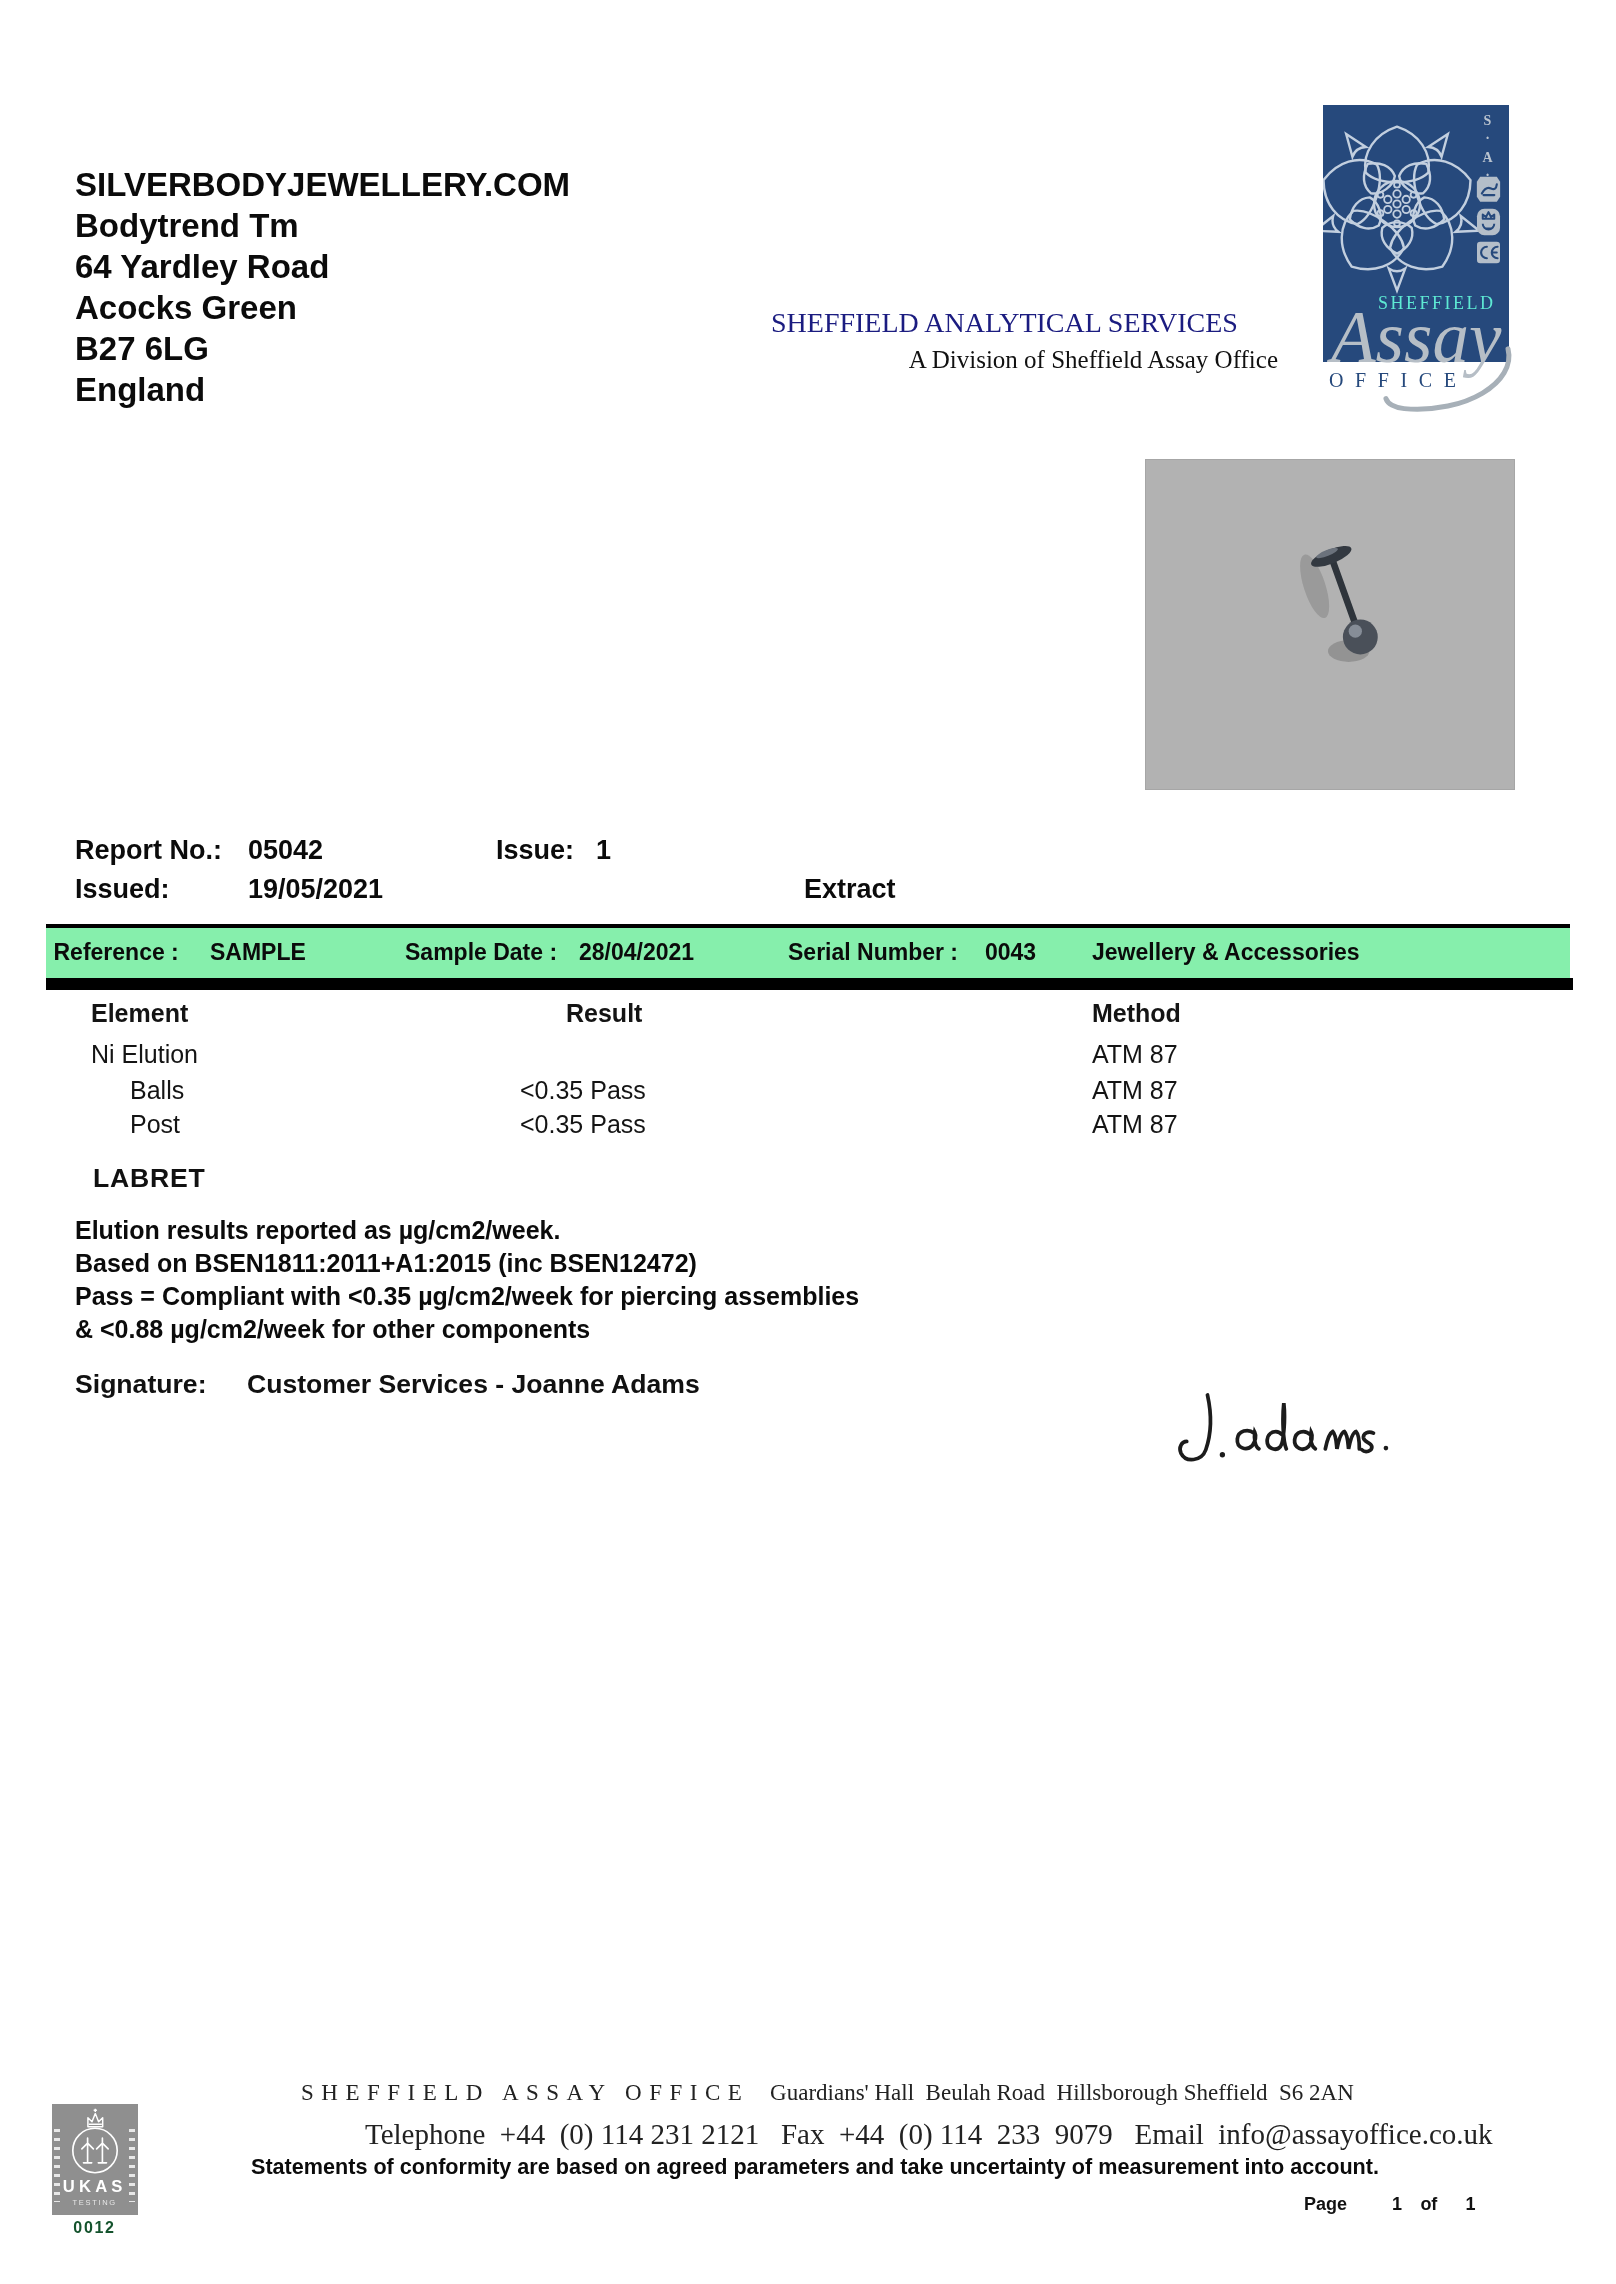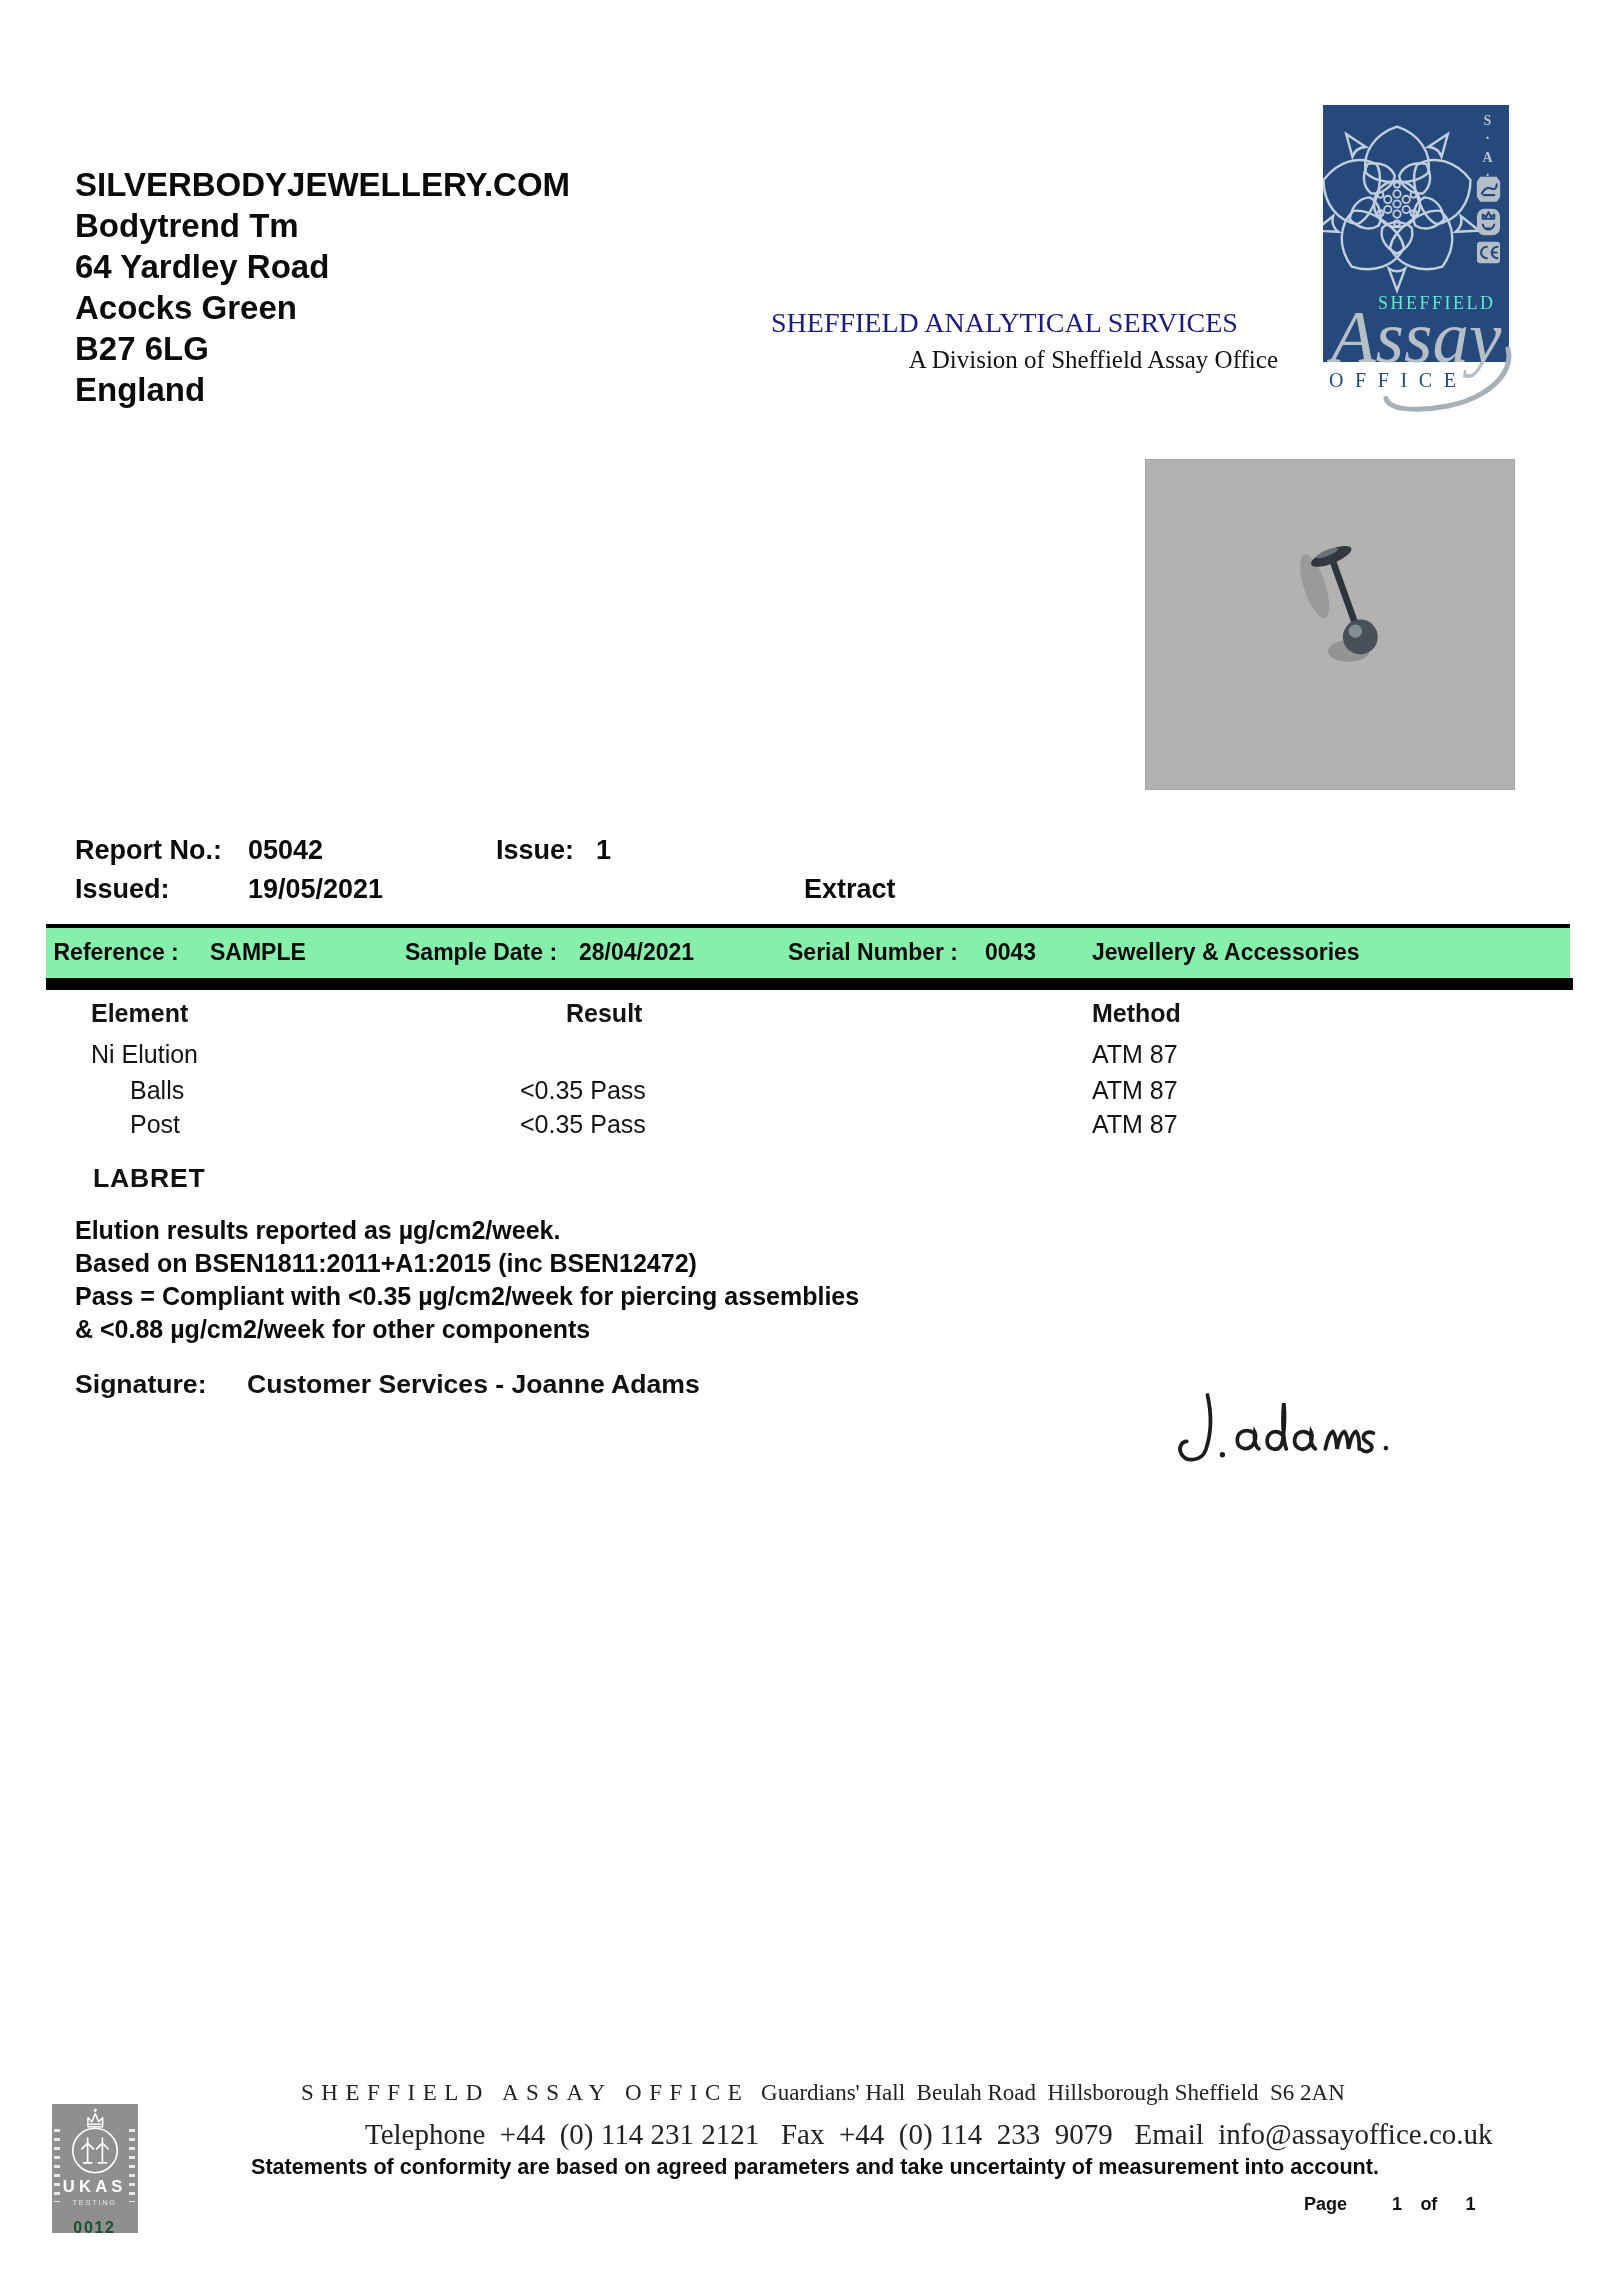--- a/index.html
+++ b/index.html
@@ -48,29 +48,29 @@
 
   .labret{left:93px;top:1163px;font-size:26.6px;font-weight:bold;letter-spacing:0.8px;}
 
   .notes{left:75px;top:1214px;font-size:25px;font-weight:bold;line-height:33px;color:#0b0b0b;}
 
   .sig-label{left:75px;top:1369px;font-size:26.6px;font-weight:bold;}
   .sig-name{left:247px;top:1369px;font-size:26.6px;font-weight:bold;}
 
   
   .f-line1{left:301px;top:2080px;font-family:"Liberation Serif",serif;font-size:23px;color:#222;}
-  .f-office{letter-spacing:7.5px;margin-right:6px;}
+  .f-office{letter-spacing:7.5px;margin-right:15px;}
   .f-line2{left:365px;top:2118px;font-family:"Liberation Serif",serif;font-size:29px;color:#222;}
   .f-line3{left:251px;top:2154px;font-size:21.6px;font-weight:bold;color:#0b0b0b;}
   .pageno{left:1304px;top:2194px;font-size:18px;font-weight:bold;}
   .pageno span{margin-right:0px;}
 
   
   .ukas-wrap{left:50px;top:2101px;width:91px;height:149px;}
-  .ukas-rect{position:absolute;left:1.7px;top:2.5px;width:86px;height:129px;background:#8f8f8f;}
+  .ukas-rect{position:absolute;left:1.7px;top:2.5px;width:86px;height:111px;background:#8f8f8f;}
   .ukas-dashes-l{position:absolute;left:2.5px;top:25px;width:5.8px;height:73px;
      background:repeating-linear-gradient(to bottom,#e8e8e8 0 3.3px,transparent 3.3px 9px);}
   .ukas-dashes-r{position:absolute;right:2.5px;top:25px;width:5.8px;height:73px;
      background:repeating-linear-gradient(to bottom,#e8e8e8 0 3.3px,transparent 3.3px 9px);}
   .ukas-name{position:absolute;left:0;top:73px;width:86px;text-align:center;color:#fff;
      font-size:16.6px;font-weight:bold;letter-spacing:4.2px;}
   .ukas-type{position:absolute;left:0;top:94px;width:86px;text-align:center;color:#e6e6e6;
      font-size:7.5px;letter-spacing:1.7px;}
   .ukas-num{position:absolute;left:0;top:118px;width:89px;text-align:center;color:#14532d;
      font-size:16px;font-weight:bold;letter-spacing:1.7px;}

